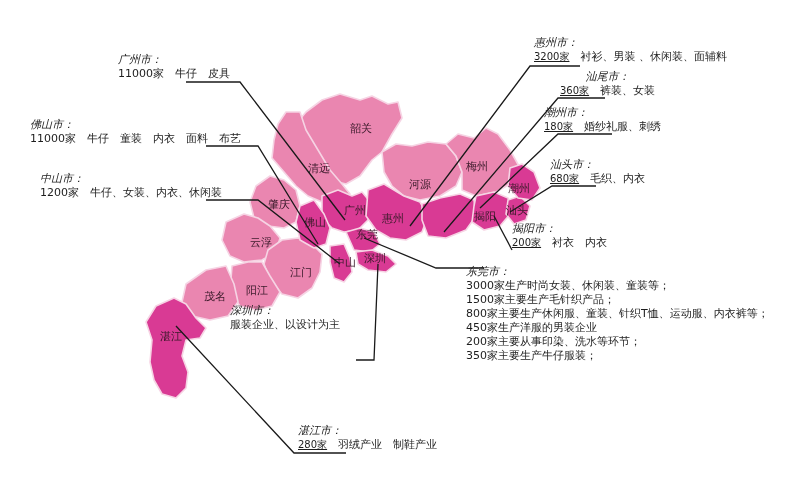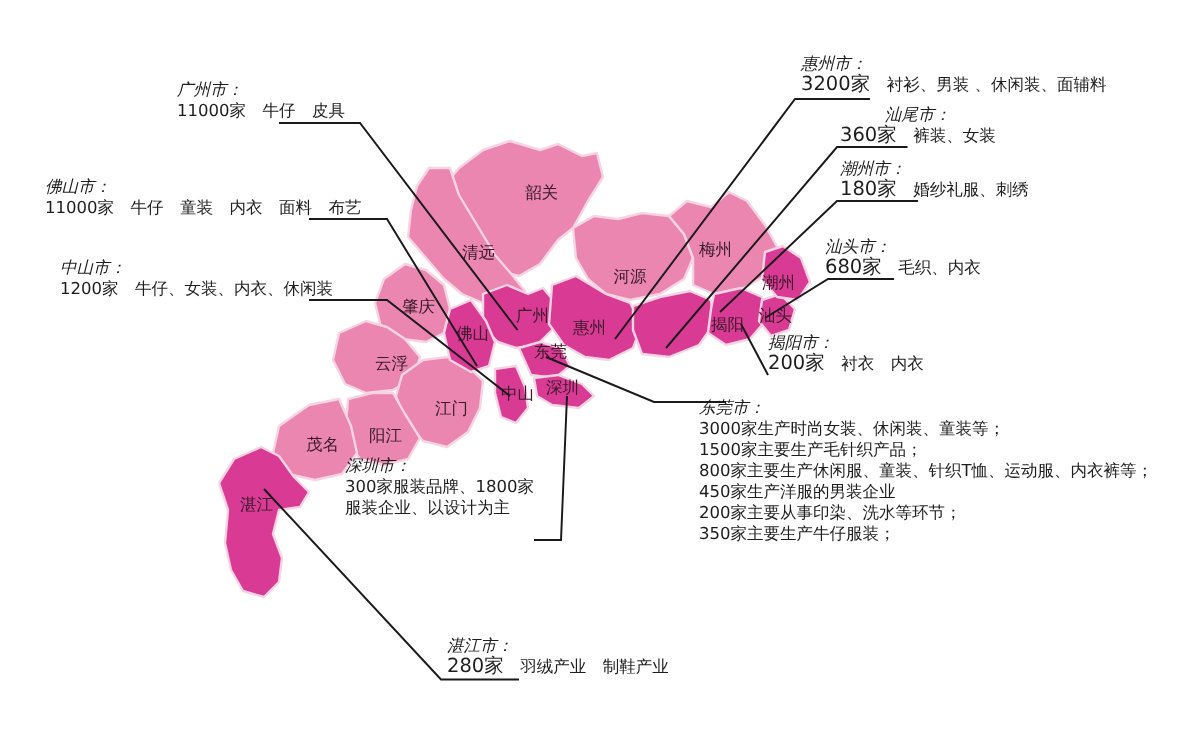--- a/index.html
+++ b/index.html
@@ -4,21 +4,21 @@
 <style>
   html, body { margin: 0; padding: 0; background: #ffffff; }
   body { width: 800px; height: 496px; position: relative; overflow: hidden;
          font-family: "DejaVu Sans", "Liberation Sans", sans-serif; color: #222; }
   #map { position: absolute; left: 0; top: 0; width: 800px; height: 496px; }
   .region-label { font-size: 11px; fill: #3a1a2a; font-family: "DejaVu Sans", sans-serif; }
   .callout { position: absolute; font-size: 11px; line-height: 14px; white-space: nowrap; color: #1d1d1d; }
   .callout .city { display: block; font-style: italic; }
   .callout .line { display: block; }
   .right { }
-  .big { font-size: 13px; }
+  .big { font-size: 10px; text-decoration: underline; }
 </style>
 </head>
 <body>
 
 <svg id="map" viewBox="0 0 800 496" xmlns="http://www.w3.org/2000/svg">
   <g stroke="#f6d4e4" stroke-width="1.6" stroke-linejoin="round">
 
     <path fill="#ea86b0" d="M322,100 L340,94 L360,100 L372,96 L388,104 L398,102 L402,118 L392,134 L382,152 L372,160 L360,176 L346,184 L330,180 L318,168 L308,154 L300,140 L296,124 L306,112 Z"></path>
     <path fill="#ea86b0" d="M286,112 L300,112 L306,130 L318,150 L330,170 L342,184 L350,194 L336,200 L322,202 L308,196 L296,186 L284,172 L272,158 L274,140 L278,124 Z"></path>
     <path fill="#ea86b0" d="M382,152 L396,144 L412,146 L428,142 L446,144 L456,156 L462,172 L456,186 L440,196 L420,200 L404,196 L392,186 L384,172 Z"></path>
@@ -97,21 +97,21 @@
 <div class="callout" style="left:534px; top:36px;">
   <span class="city">惠州市：</span>
   <span class="line"><span class="big">3200家</span>　<span>衬衫、男装 、休闲装、面辅料</span></span>
 </div>
 
 <div class="callout" style="left:560px; top:70px;text-align:center;">
   <span class="city">汕尾市：</span>
   <span class="line"><span class="big">360家</span>　<span>裤装、女装</span></span>
 </div>
 
-<div class="callout" style="left:560px; top:106px;">
+<div class="callout" style="left:544px; top:106px;">
   <span class="city">潮州市：</span>
   <span class="line"><span class="big">180家</span>　<span>婚纱礼服、刺绣</span></span>
 </div>
 
 <div class="callout" style="left:550px; top:158px;">
   <span class="city">汕头市：</span>
   <span class="line"><span class="big">680家</span>　<span>毛织、内衣</span></span>
 </div>
 
 <div class="callout" style="left:512px; top:222px;">
@@ -124,20 +124,19 @@
   <span class="line">3000家生产时尚女装、休闲装、童装等；</span>
   <span class="line">1500家主要生产毛针织产品；</span>
   <span class="line">800家主要生产休闲服、童装、针织T恤、运动服、内衣裤等；</span>
   <span class="line">450家生产洋服的男装企业</span>
   <span class="line">200家主要从事印染、洗水等环节；</span>
   <span class="line">350家主要生产牛仔服装；</span>
 </div>
 
 <div class="callout right" style="left:230px; top:304px; width:142px;">
   <span class="city">深圳市：</span>
-  <span class="line">300家服装品牌、1800家</span>
   <span class="line">服装企业、以设计为主</span>
 </div>
 
 <div class="callout" style="left:298px; top:424px;">
   <span class="city">湛江市：</span>
   <span class="line"><span class="big">280家</span>　<span>羽绒产业　制鞋产业</span></span>
 </div>
 
 </body></html>

